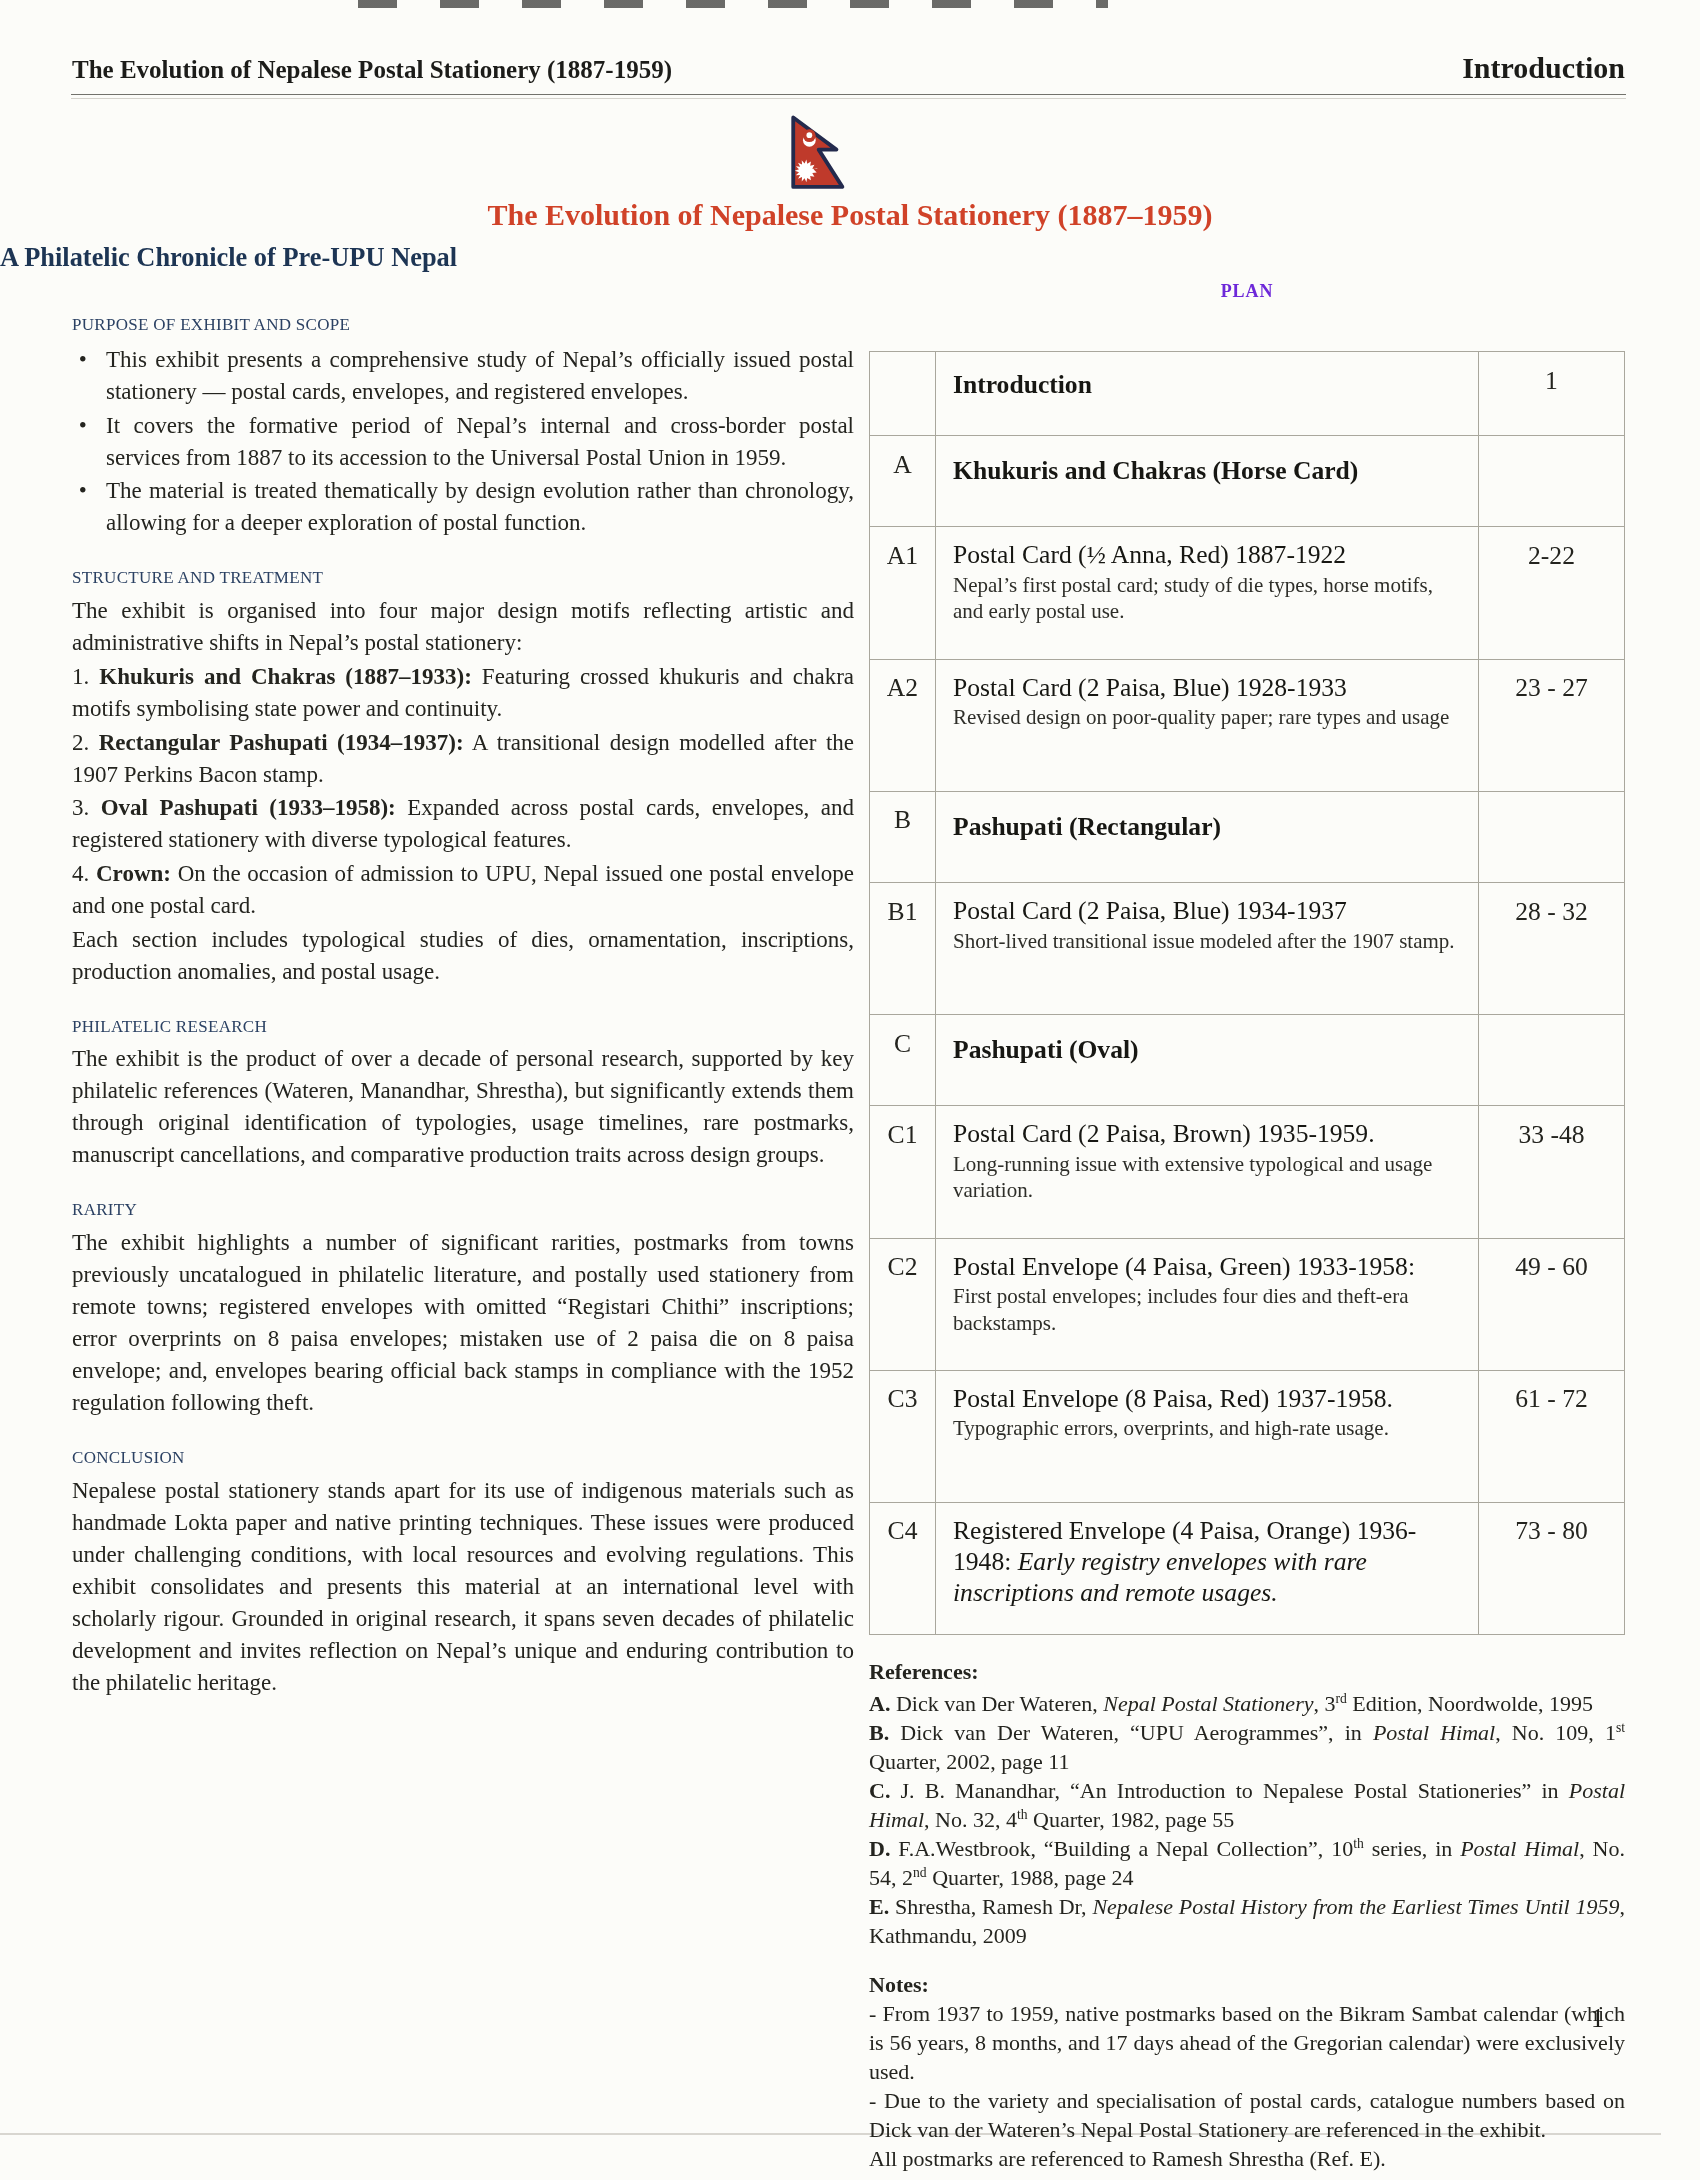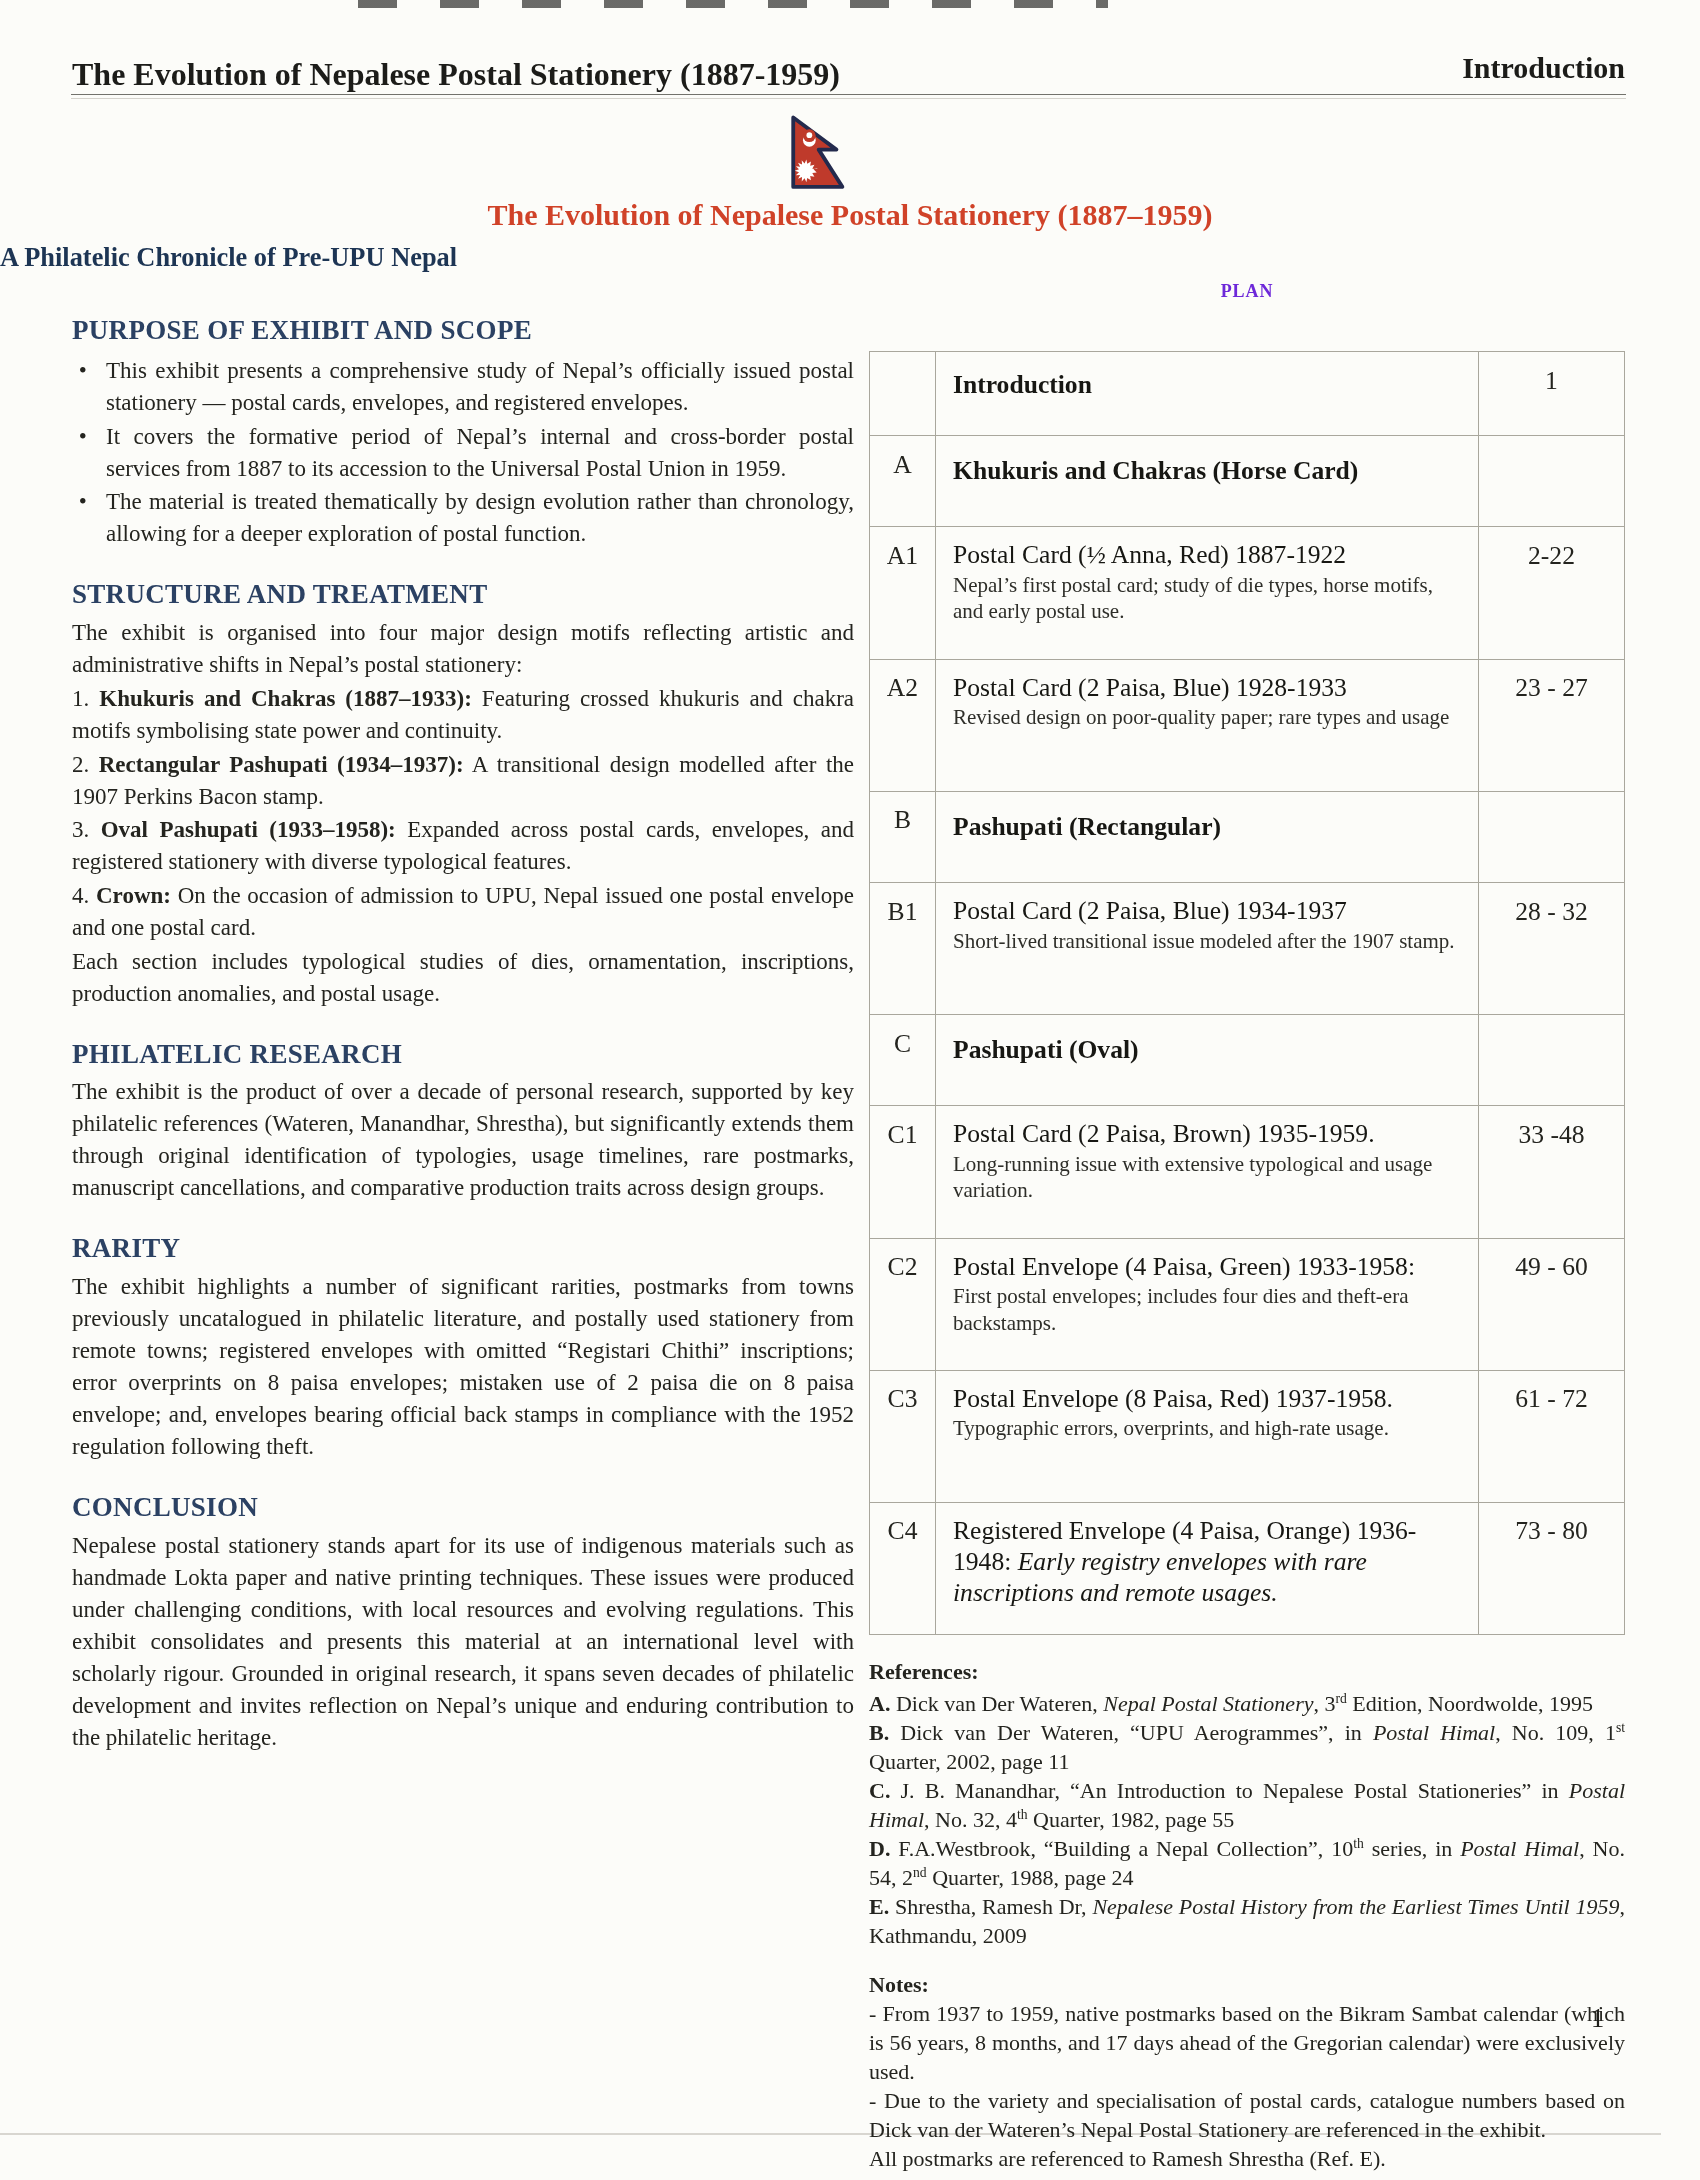--- a/index.html
+++ b/index.html
@@ -11,37 +11,37 @@
     color:#24241f;
     overflow:hidden;
   }
   
   .scan-top{position:absolute;left:358px;top:0;width:750px;height:7.7px;
     background:repeating-linear-gradient(90deg,#3a3a38 0 39px,transparent 39px 82px);
     opacity:.75;}
   .scan-bottom{position:absolute;left:0;top:2133px;width:1661px;height:1.7px;background:#d8d6d0;}
 
   
-  .hdr-left{position:absolute;left:72px;top:56px;font-size:32px;font-weight:bold;color:#1c1c19;}
+  .hdr-left{position:absolute;left:72px;top:56px;font-size:25px;font-weight:bold;color:#1c1c19;}
   .hdr-right{position:absolute;right:75px;top:51px;font-size:30px;font-weight:bold;color:#1c1c19;}
   .hdr-rule{position:absolute;left:71px;top:94px;width:1555px;height:2.6px;
     border-top:1.7px solid #72726c;border-bottom:0.9px solid #d4d2cc;}
 
   
   .flag{position:absolute;left:789px;top:114px;width:61px;height:78px;}
   .title{position:absolute;left:0;top:198px;width:1700px;text-align:center;
     font-size:30px;font-weight:bold;color:#d04228;}
   .subtitle{position:absolute;left:0;top:242px;width:1700px;text-align:left;
     font-size:26.4px;font-weight:bold;color:#1d3554;}
   .plan-head{position:absolute;left:869px;top:281px;width:756px;text-align:center;
     font-size:18px;font-weight:bold;color:#6d28d9;letter-spacing:0.9px;}
 
   
   .left-col{position:absolute;left:72px;top:315px;width:782px;}
-  .sec-head{font-size:27px;font-weight:bold;color:#2b4163;margin:29px 0 6.8px 0;letter-spacing:0.3px;}
+  .sec-head{font-size:17px;font-weight:normal;color:#2b4163;margin:29px 0 6.8px 0;letter-spacing:0.3px;}
   .sec-head.first{margin-top:0;}
   .body-p{font-size:23px;line-height:32px;text-align:justify;margin:0 0 1.7px 0;}
   ul.bullets{margin:9px 0 0 0;padding:0;list-style:none;}
   ul.bullets li{position:relative;padding-left:34px;font-size:23px;line-height:32px;
     text-align:justify;margin-bottom:1.7px;}
   ul.bullets li::before{content:"•";position:absolute;left:6.8px;top:0;font-size:23px;}
 
   
   .right-col{position:absolute;left:869px;top:351px;width:756px;}
   table.plan{width:100%;border-collapse:collapse;table-layout:fixed;}

